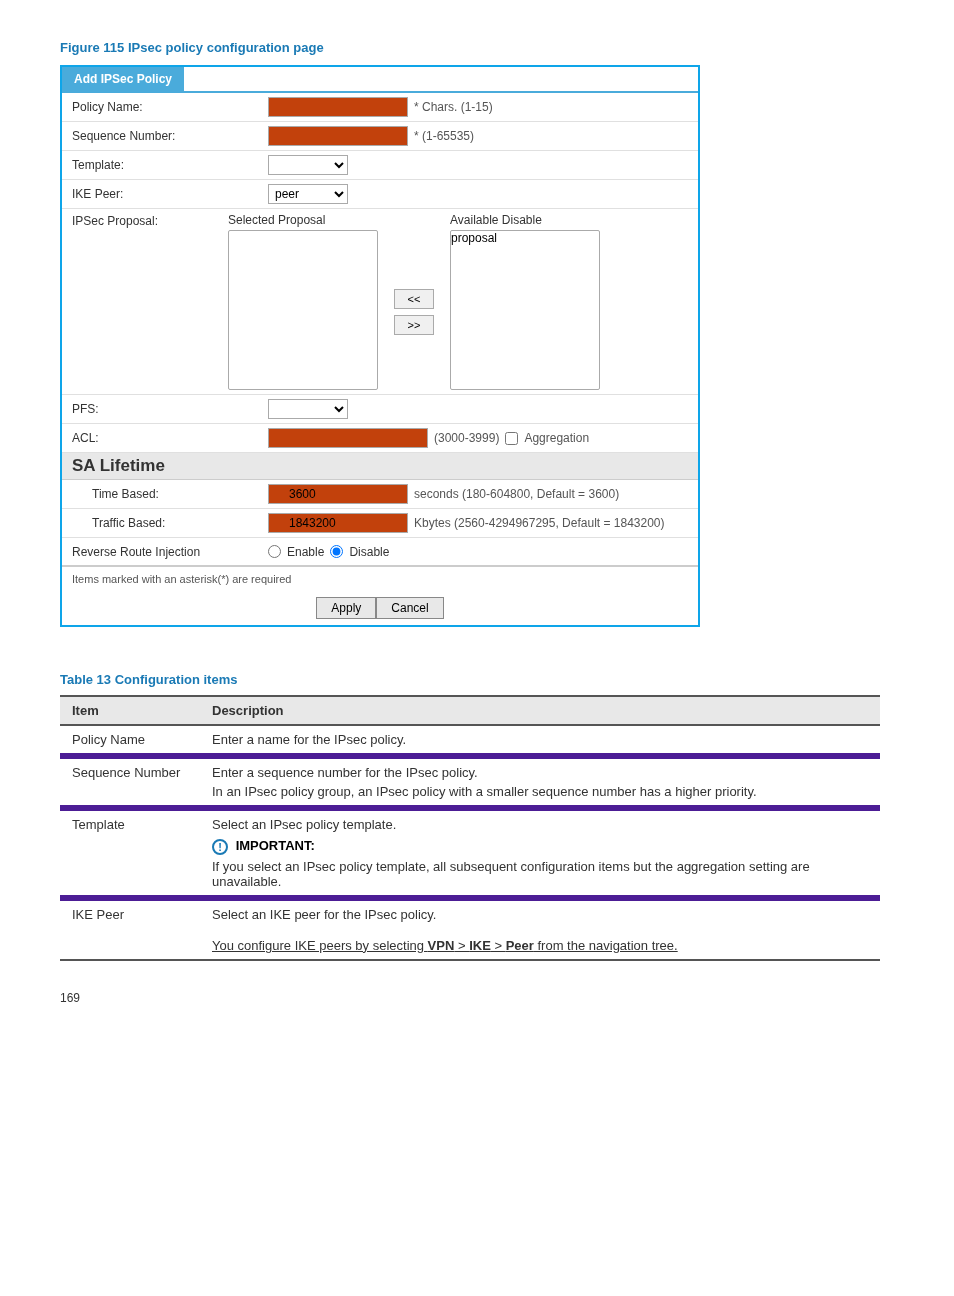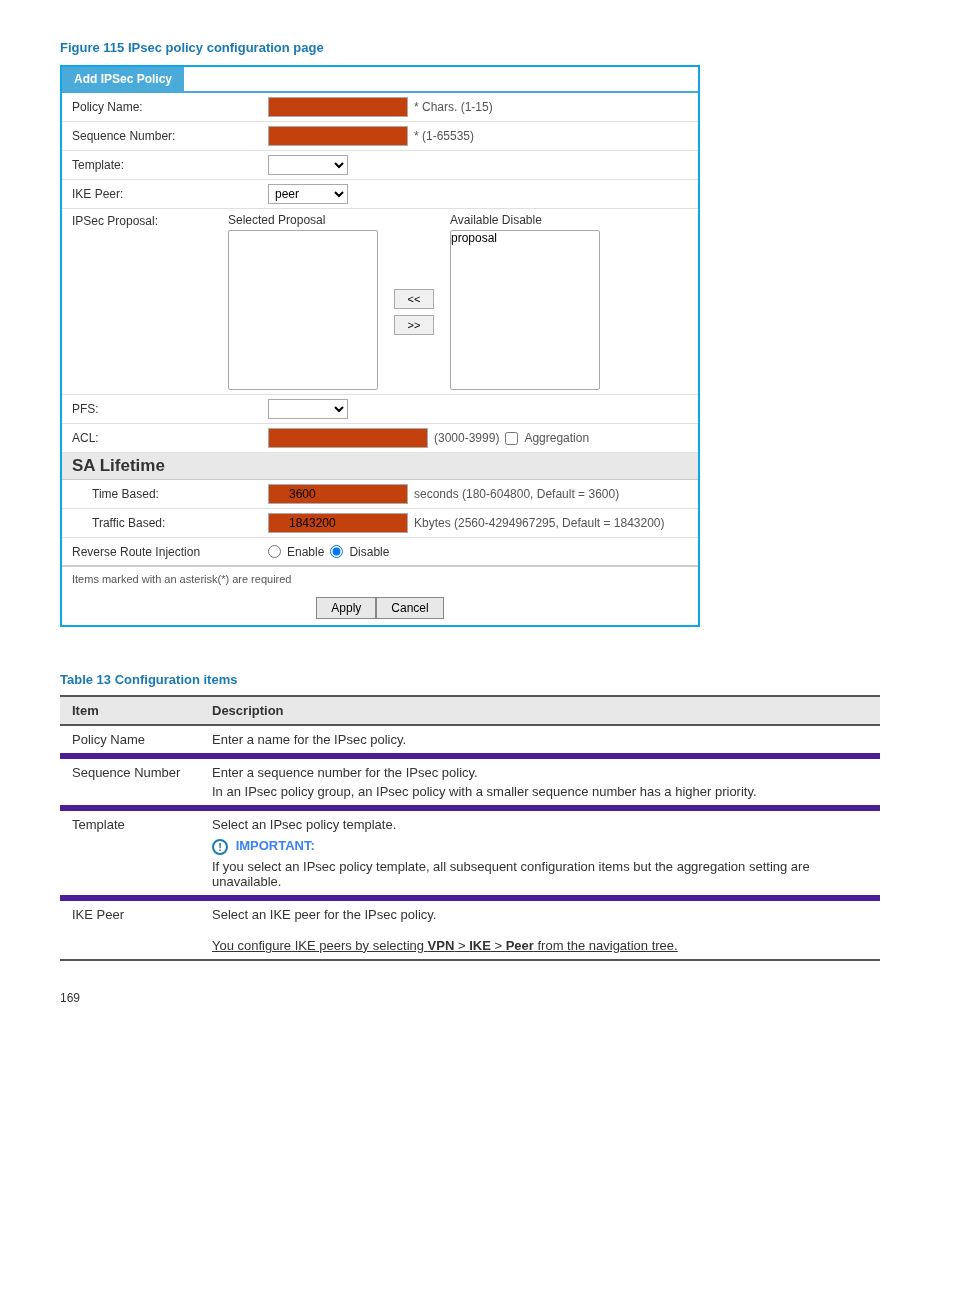--- a/index.html
+++ b/index.html
@@ -237,21 +237,21 @@
       color: #1a7ab5;
       font-weight: bold;
       font-size: 11px;
       text-align: center;
       line-height: 12px;
       margin-right: 4px;
       vertical-align: middle;
     }
 
     .important-label {
-      color: #3b82f6;
+      color: #000000;
       font-weight: bold;
     }
 
     .bold-text { font-weight: bold; }
 
     
     .page-number {
       margin-top: 30px;
       font-size: 12px;
       color: #333;

